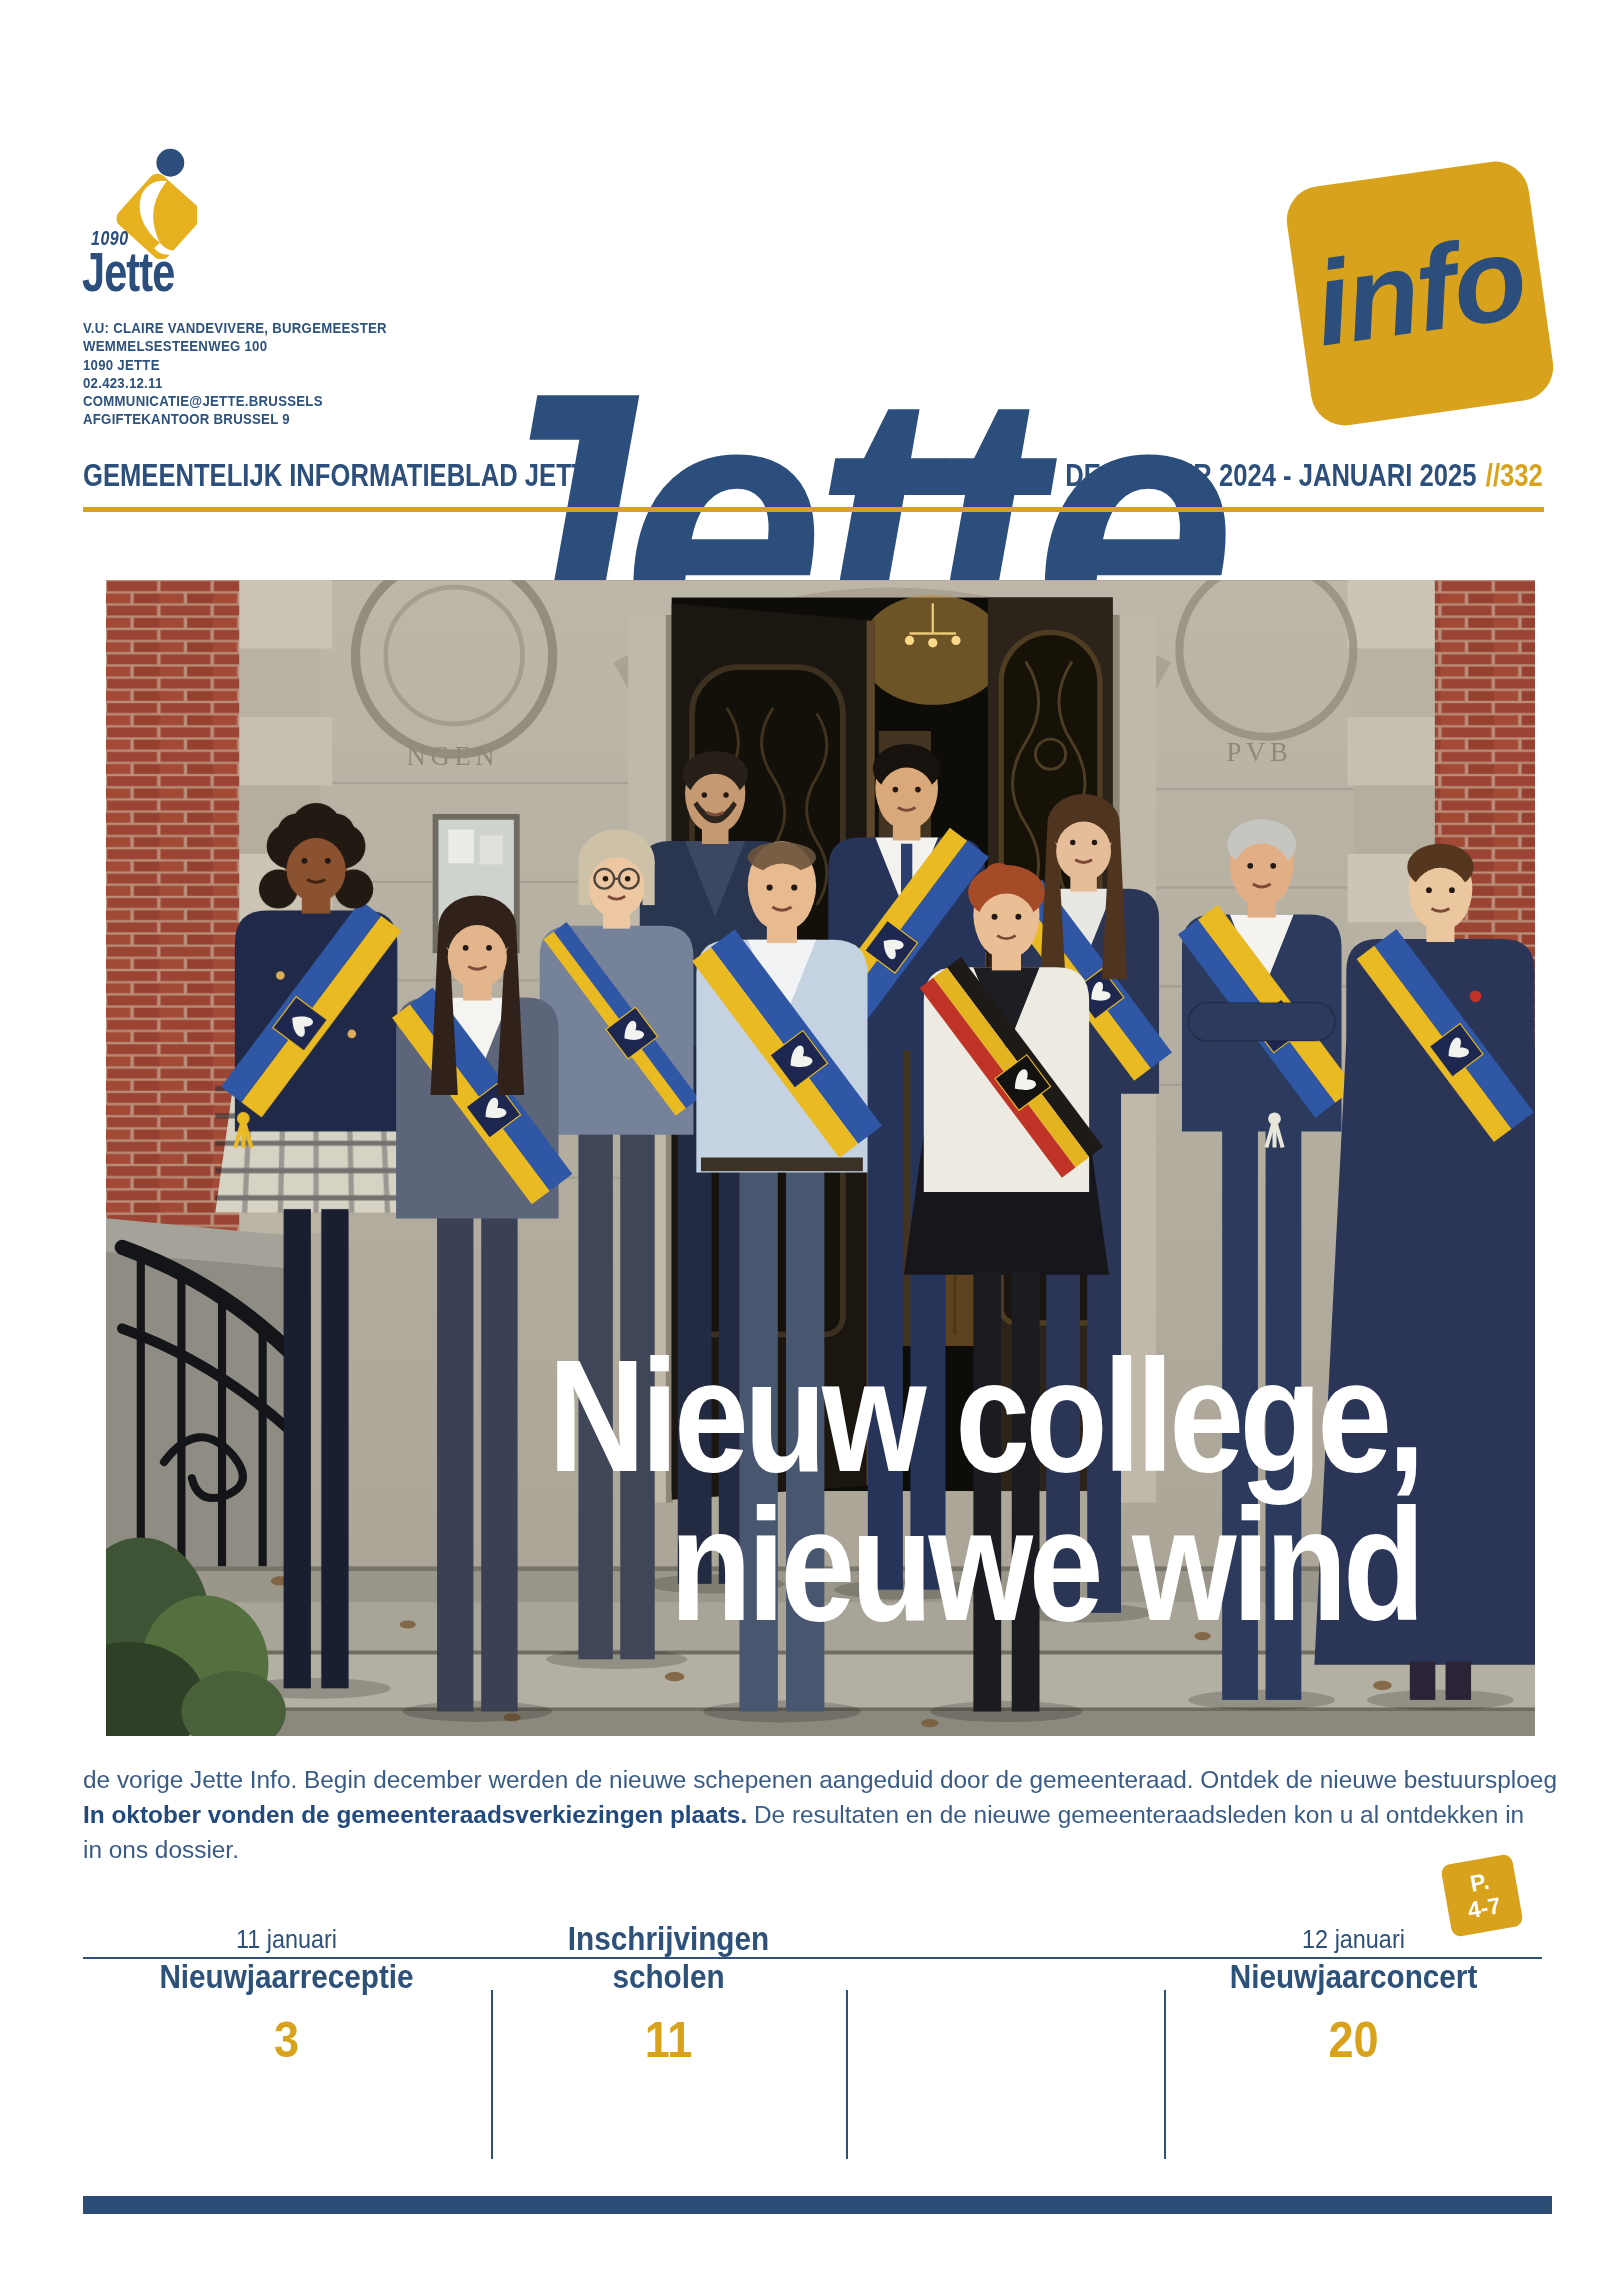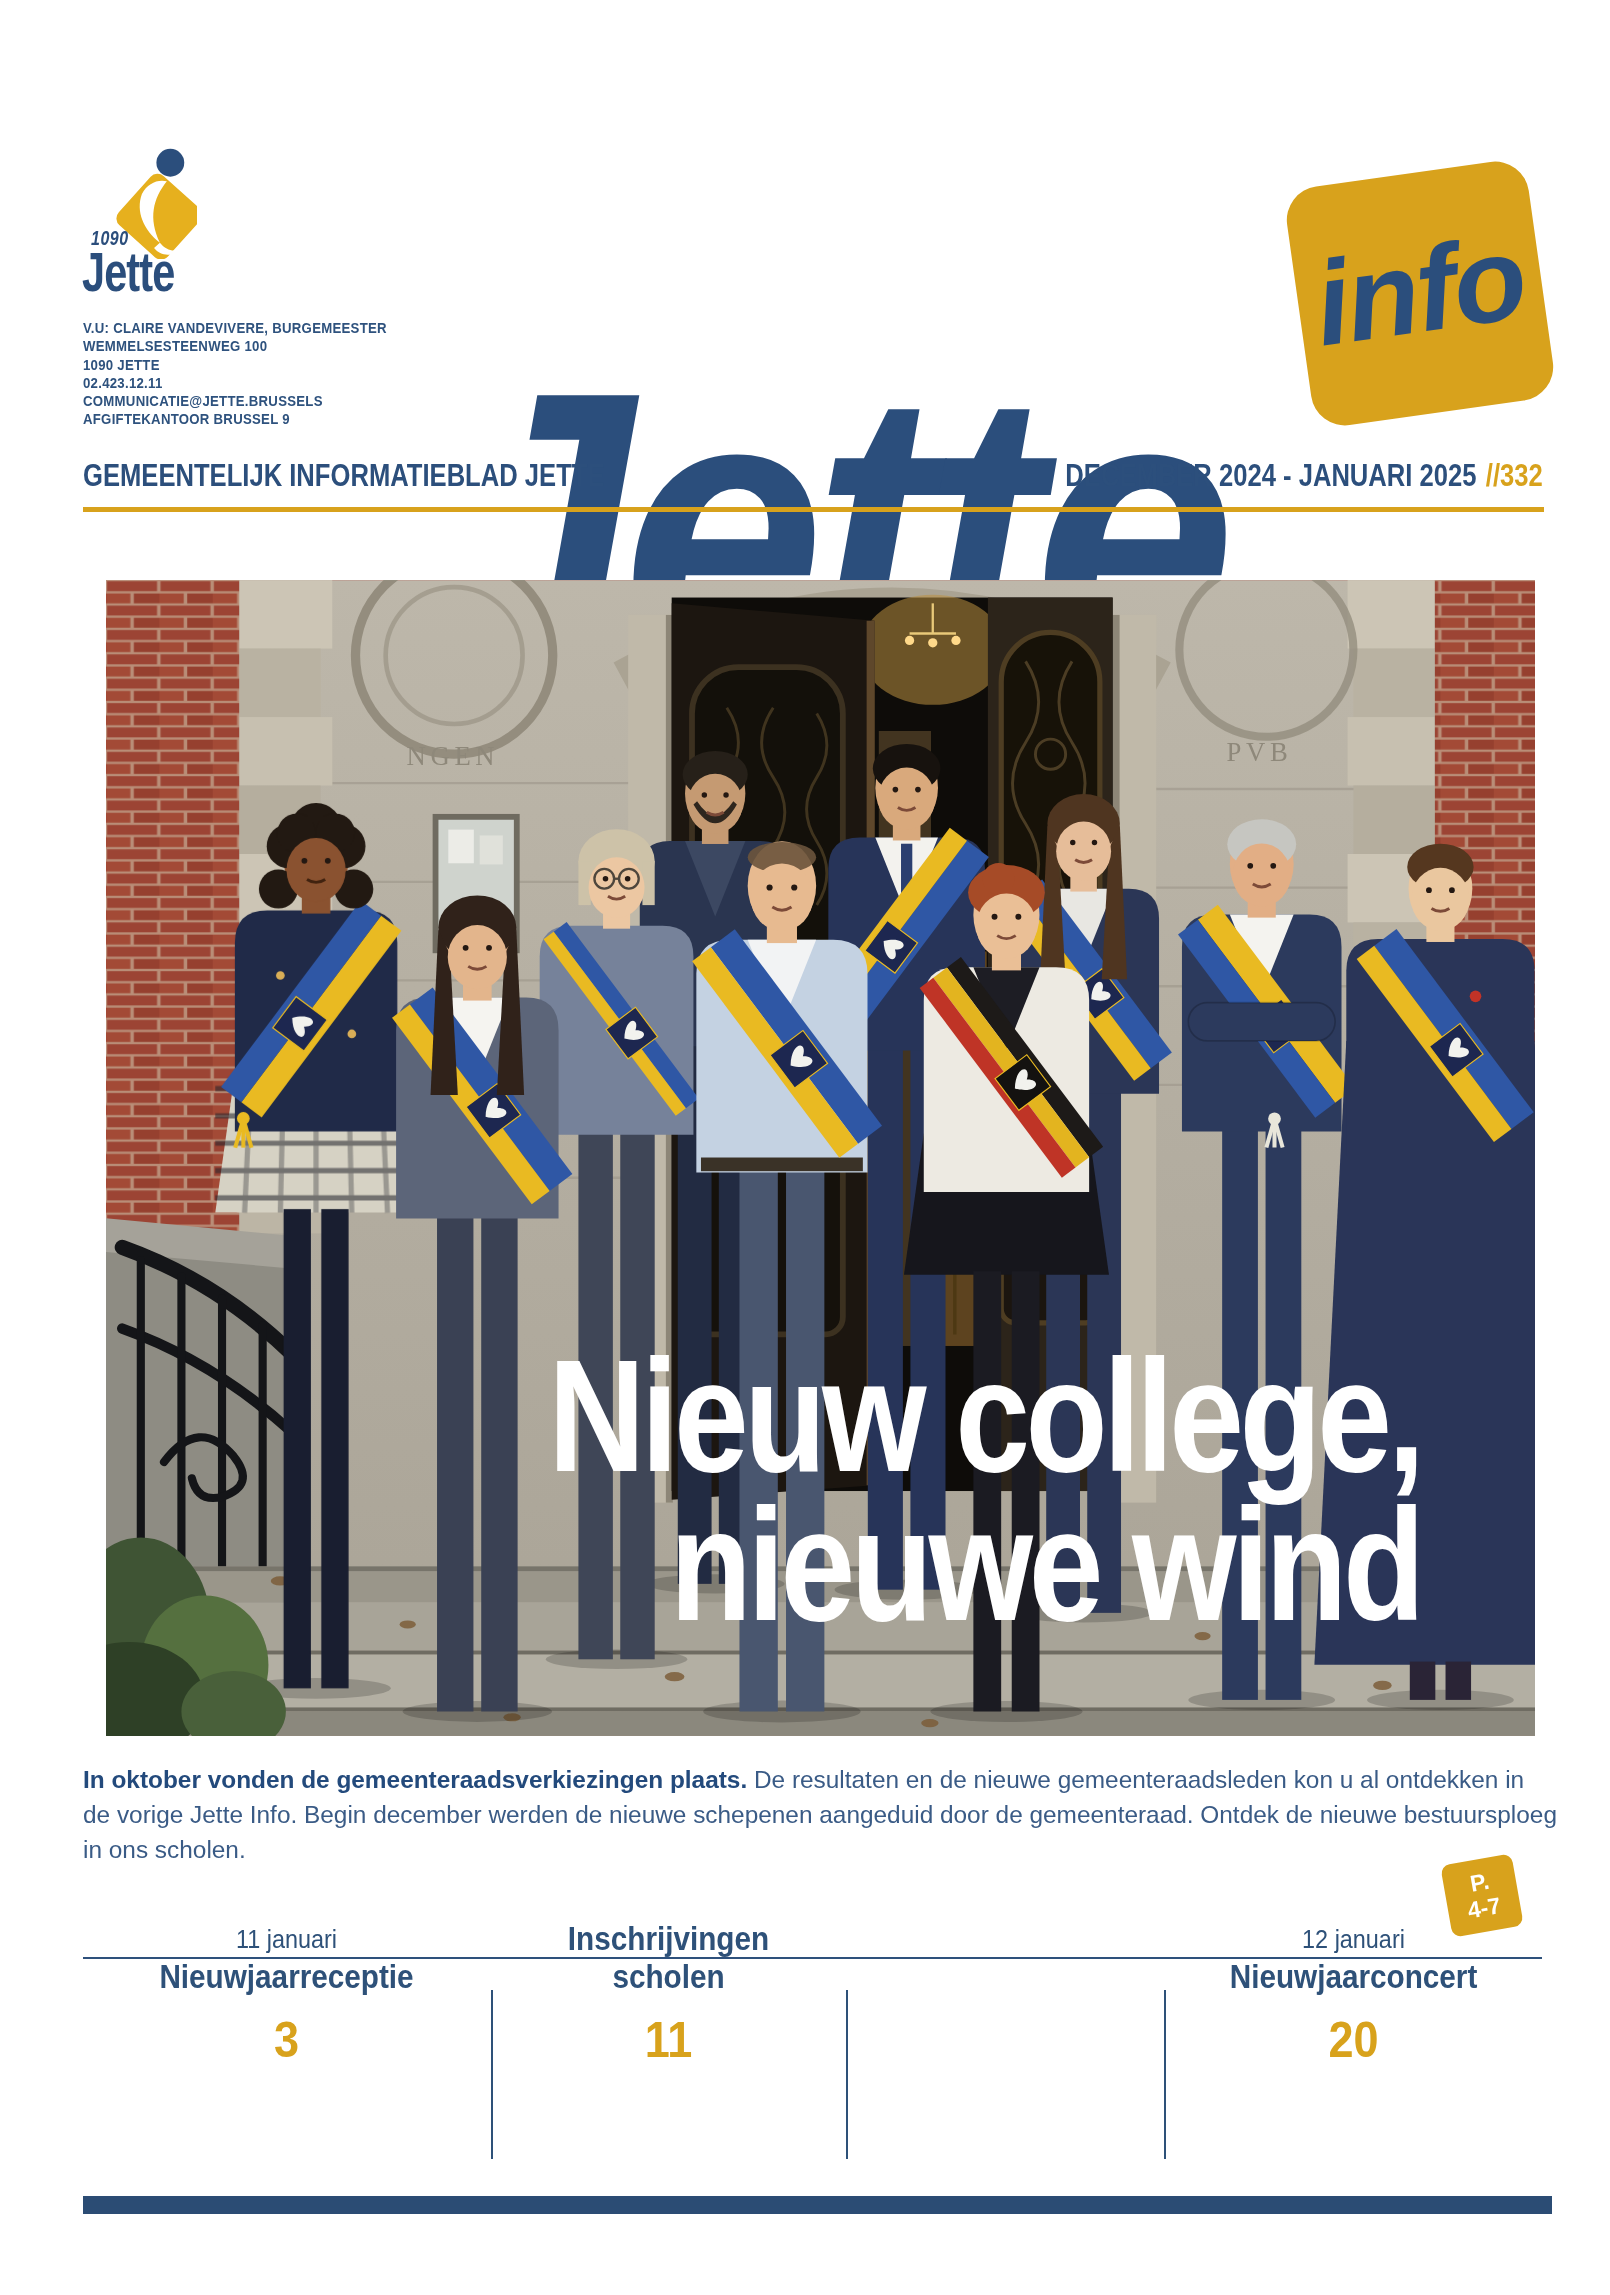--- a/index.html
+++ b/index.html
@@ -487,23 +487,23 @@
       </g>
     </svg>
 
     <div id="headline">
       <span>Nieuw college,</span>
       <span>nieuwe wind</span>
     </div>
   </figure>
 
   <div id="lede">
+    <span class="ln">de vorige Jette Info. Begin december werden de nieuwe schepenen aangeduid door de gemeenteraad. Ontdek de nieuwe bestuursploeg</span>
     <span class="ln"><span class="b">In oktober vonden de gemeenteraadsverkiezingen plaats.</span><span> De resultaten en de nieuwe gemeenteraadsleden kon u al ontdekken in</span></span>
-    <span class="ln">de vorige Jette Info. Begin december werden de nieuwe schepenen aangeduid door de gemeenteraad. Ontdek de nieuwe bestuursploeg</span>
-    <span class="ln">in ons scholen.</span>
+    <span class="ln">in ons dossier.</span>
   </div>
 
   <div id="page-ref">
     <span>P.</span>
     <span>4-7</span>
   </div>
 
   <div id="rule-navy"></div>
 
   <div class="ev-divider" style="left:491px"></div>

